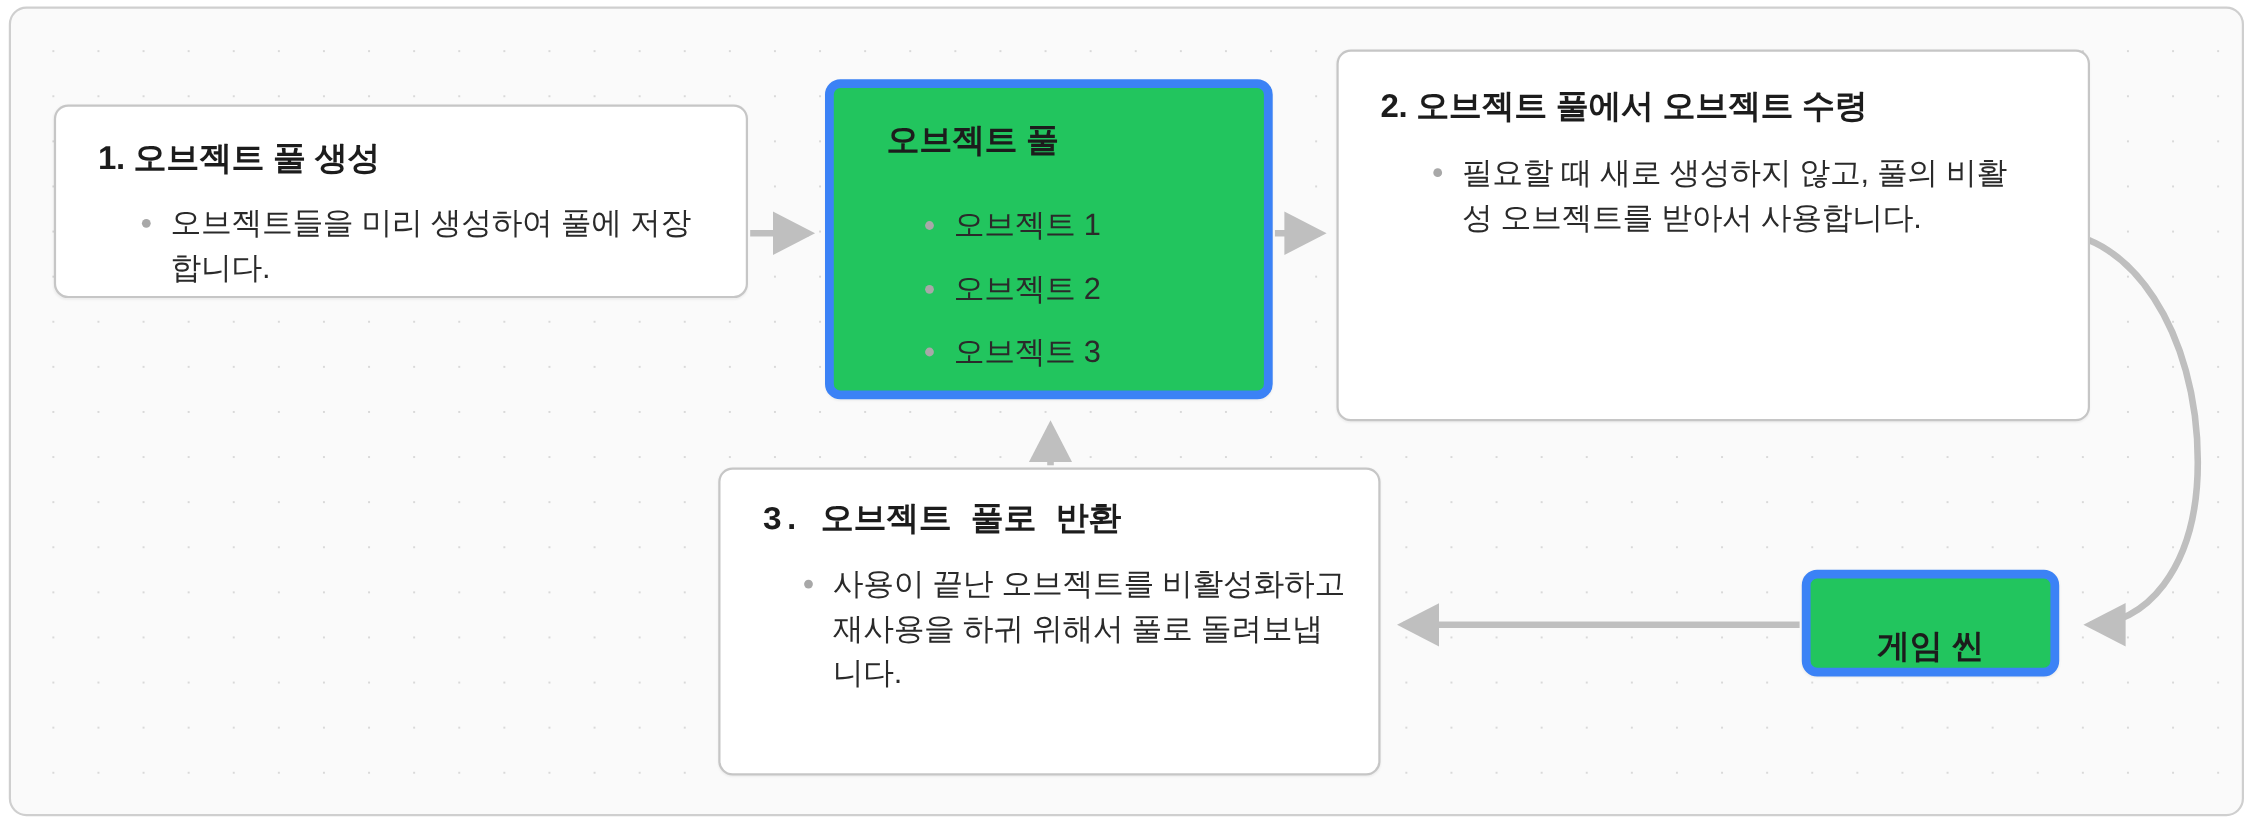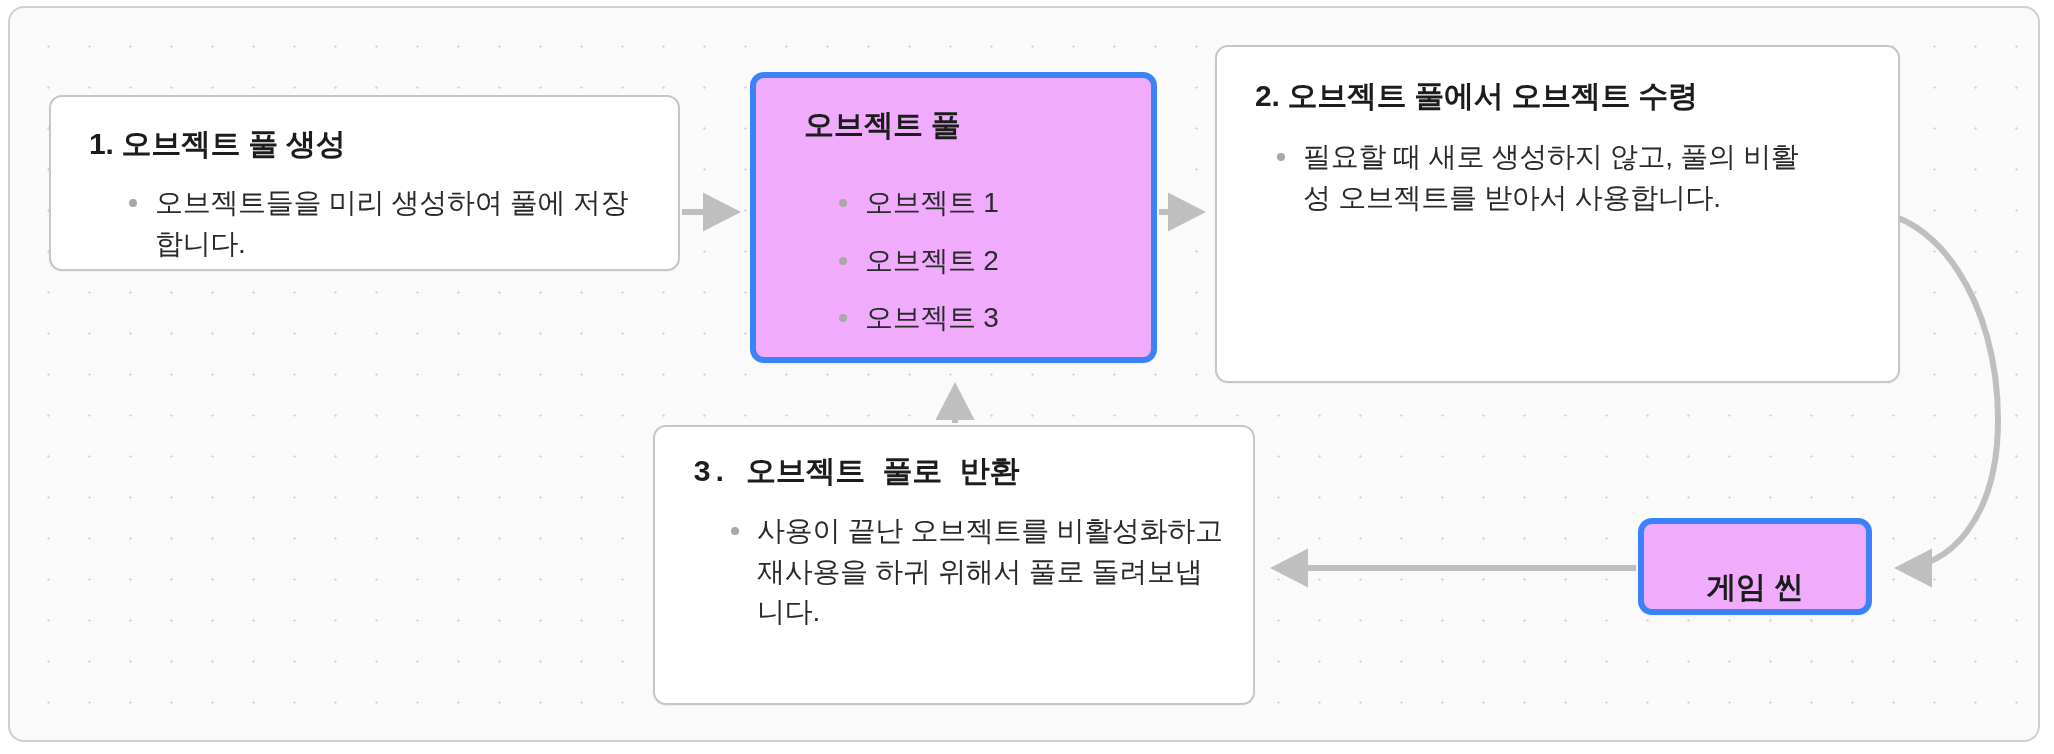--- a/index.html
+++ b/index.html
@@ -43,22 +43,22 @@
   
   .node {
     position: absolute;
     box-sizing: border-box;
     background: #ffffff;
     border: 2.5px solid #c6c6c6;
     border-radius: 13px;
     box-shadow: 0 1px 2px rgba(0,0,0,0.05);
   }
   .node.accent {
-    background: #f0abfc;
-    border: 6px solid #3b82f6;
+    background: #22c55e;
+    border: 8px solid #3b82f6;
     border-radius: 14px;
   }
 
   .node-title {
     font-size: 30px;
     font-weight: bold;
     color: #1c1c1c;
     letter-spacing: -0.3px;
     white-space: nowrap;
   }
@@ -95,21 +95,21 @@
   #node-create .node-title { position: absolute; left: 38px; top: 27px; }
   #node-create ul.bullets  { position: absolute; left: 70px; top: 86px; width: 530px; }
 
   #node-pool       { left: 750px;  top: 72px;  width: 407px; height: 291px; }
   #node-pool .node-title { position: absolute; left: 48px; top: 27px; }
   #node-pool ul.bullets  { position: absolute; left: 75px; top: 88px; width: 310px; }
   #node-pool ul.bullets li { margin-bottom: 10px; margin-top: 17px; }
 
   #node-acquire    { left: 1215px; top: 45px;  width: 685px; height: 338px; }
   #node-acquire .node-title { position: absolute; left: 38px; top: 29px; }
-  #node-acquire ul.bullets  { position: absolute; left: 52px; top: 90px; width: 540px; }
+  #node-acquire ul.bullets  { position: absolute; left: 78px; top: 90px; width: 540px; }
 
   #node-return     { left: 653px;  top: 425px; width: 602px; height: 280px; }
   #node-return .node-title { position: absolute; left: 38px; top: 24px; font-family: Liberation Mono, monospace; }
   #node-return ul.bullets  { position: absolute; left: 68px; top: 84px; width: 500px; }
 
   #node-scene      { left: 1638px; top: 518px; width: 234px; height: 97px;
                      display: flex; align-items: center; justify-content: center; }
   #node-scene .node-title { font-size: 30px; margin-top: 41px; }
 </style>
 </head>

